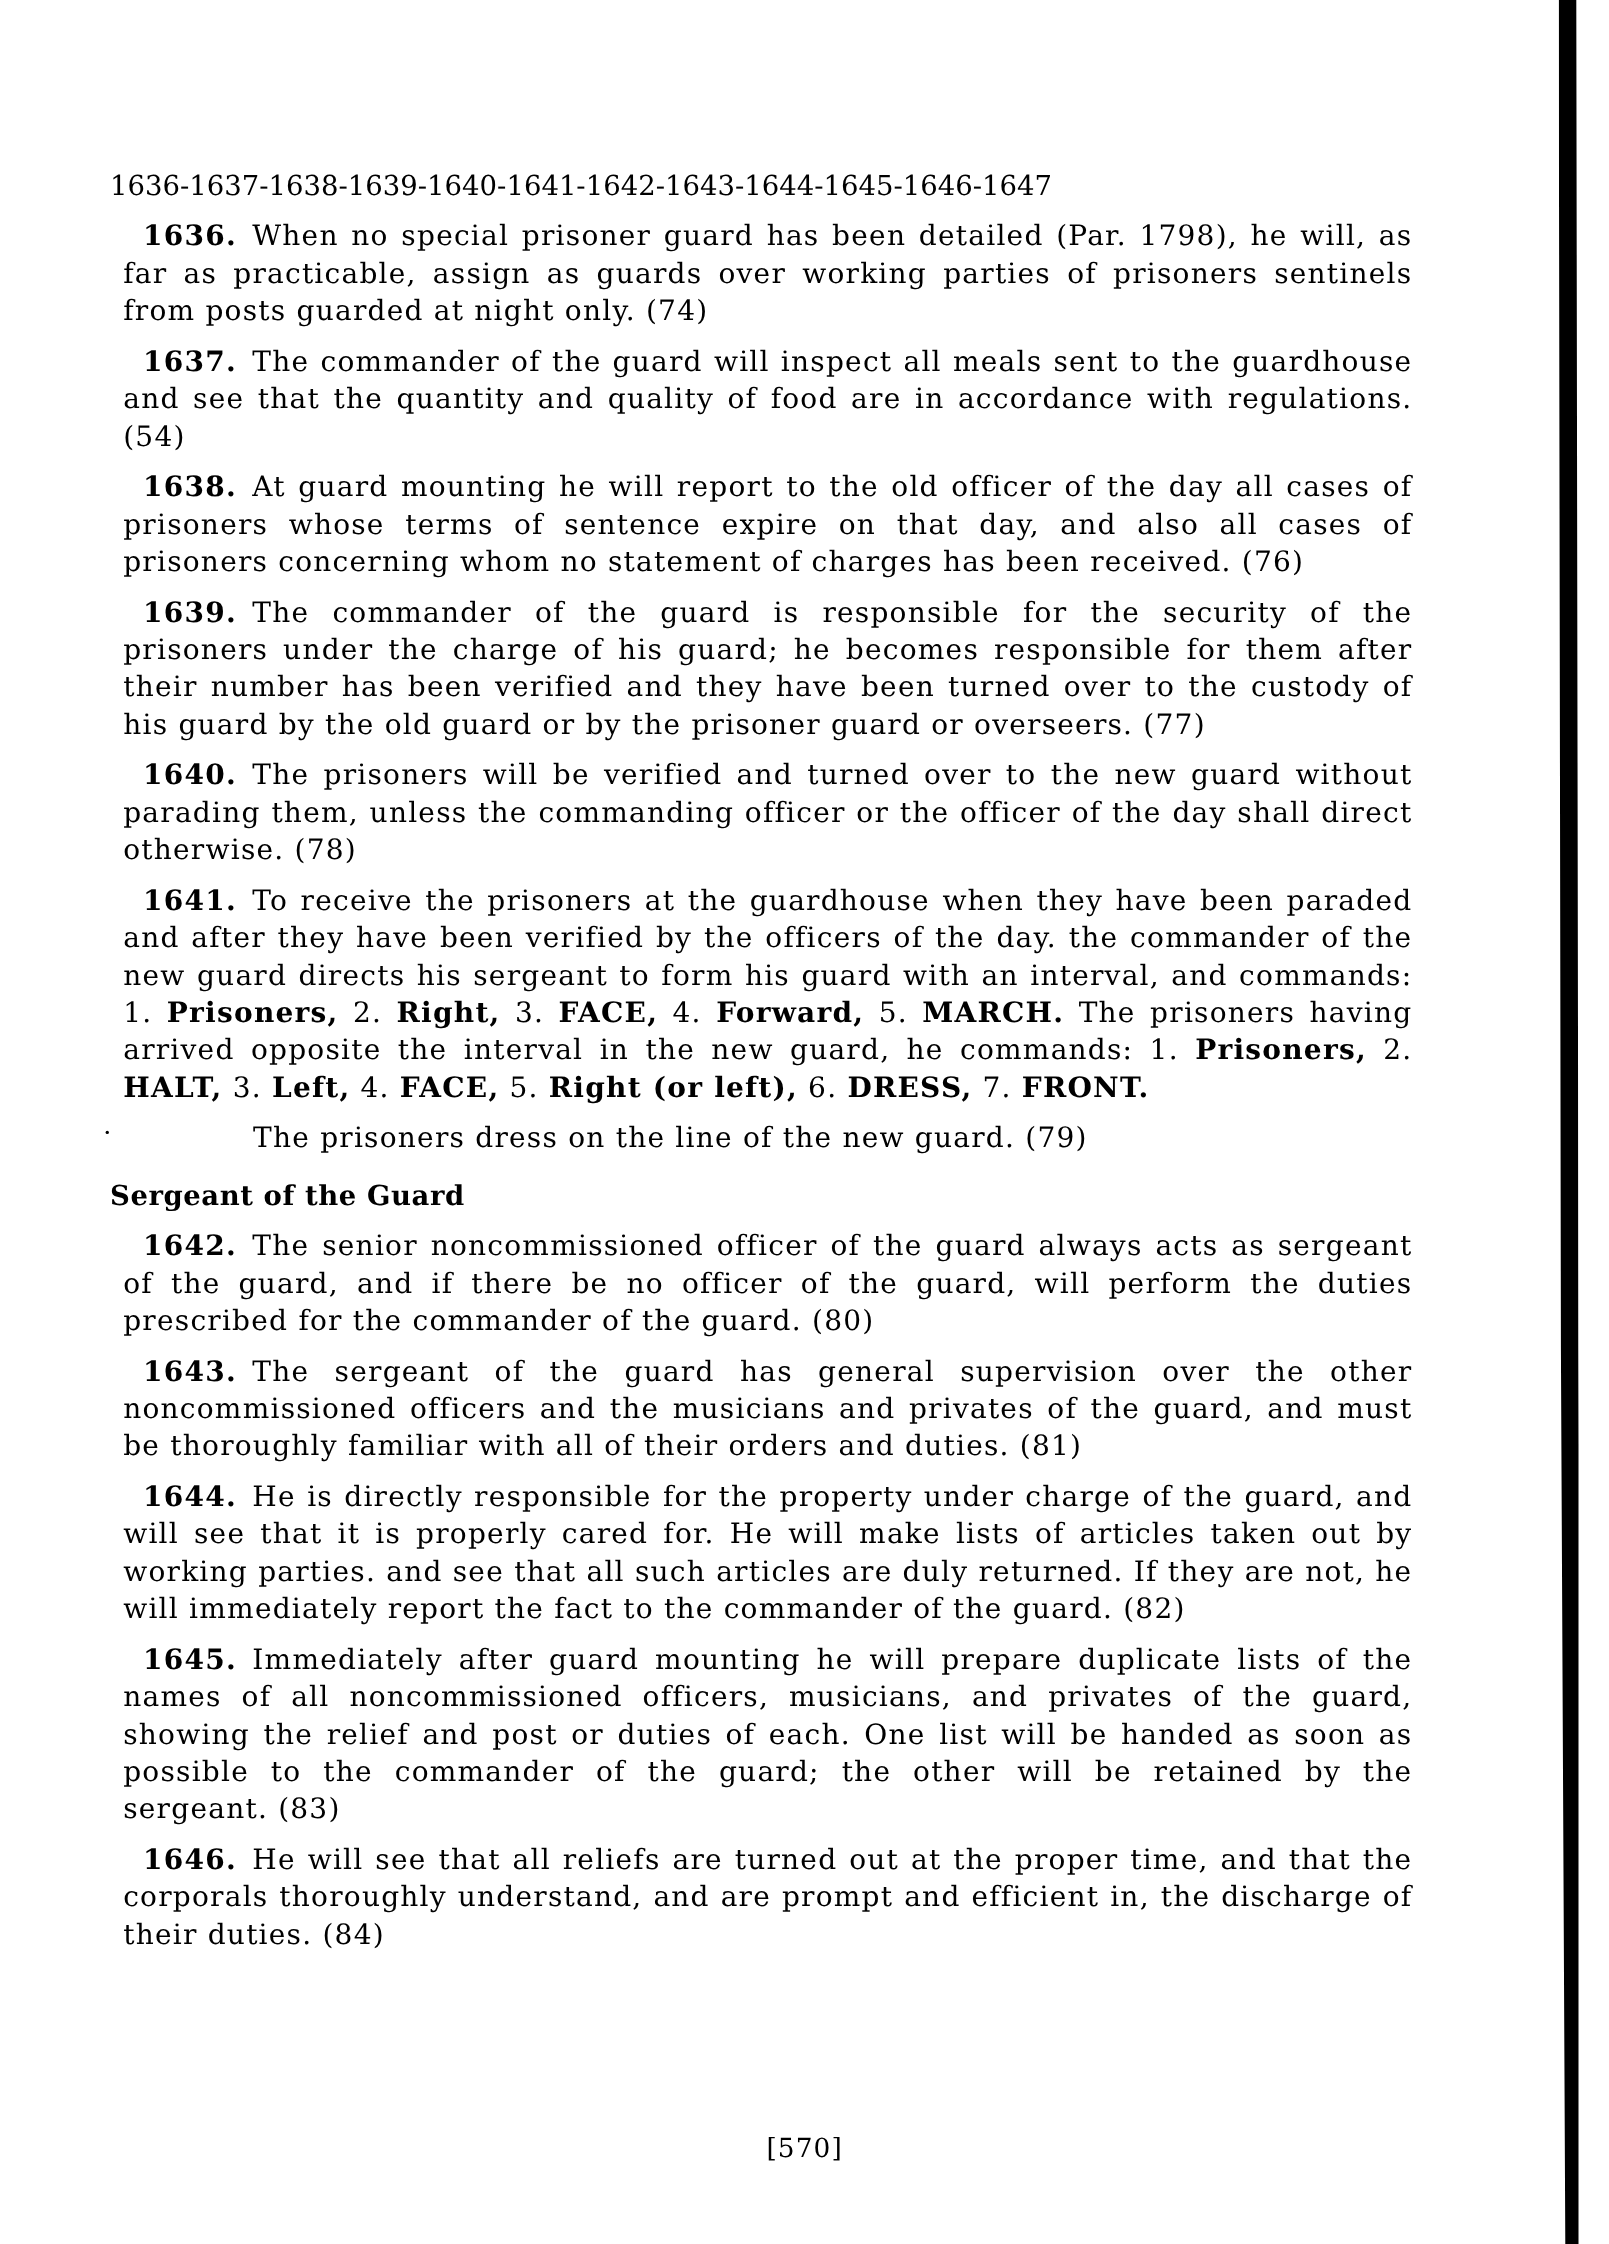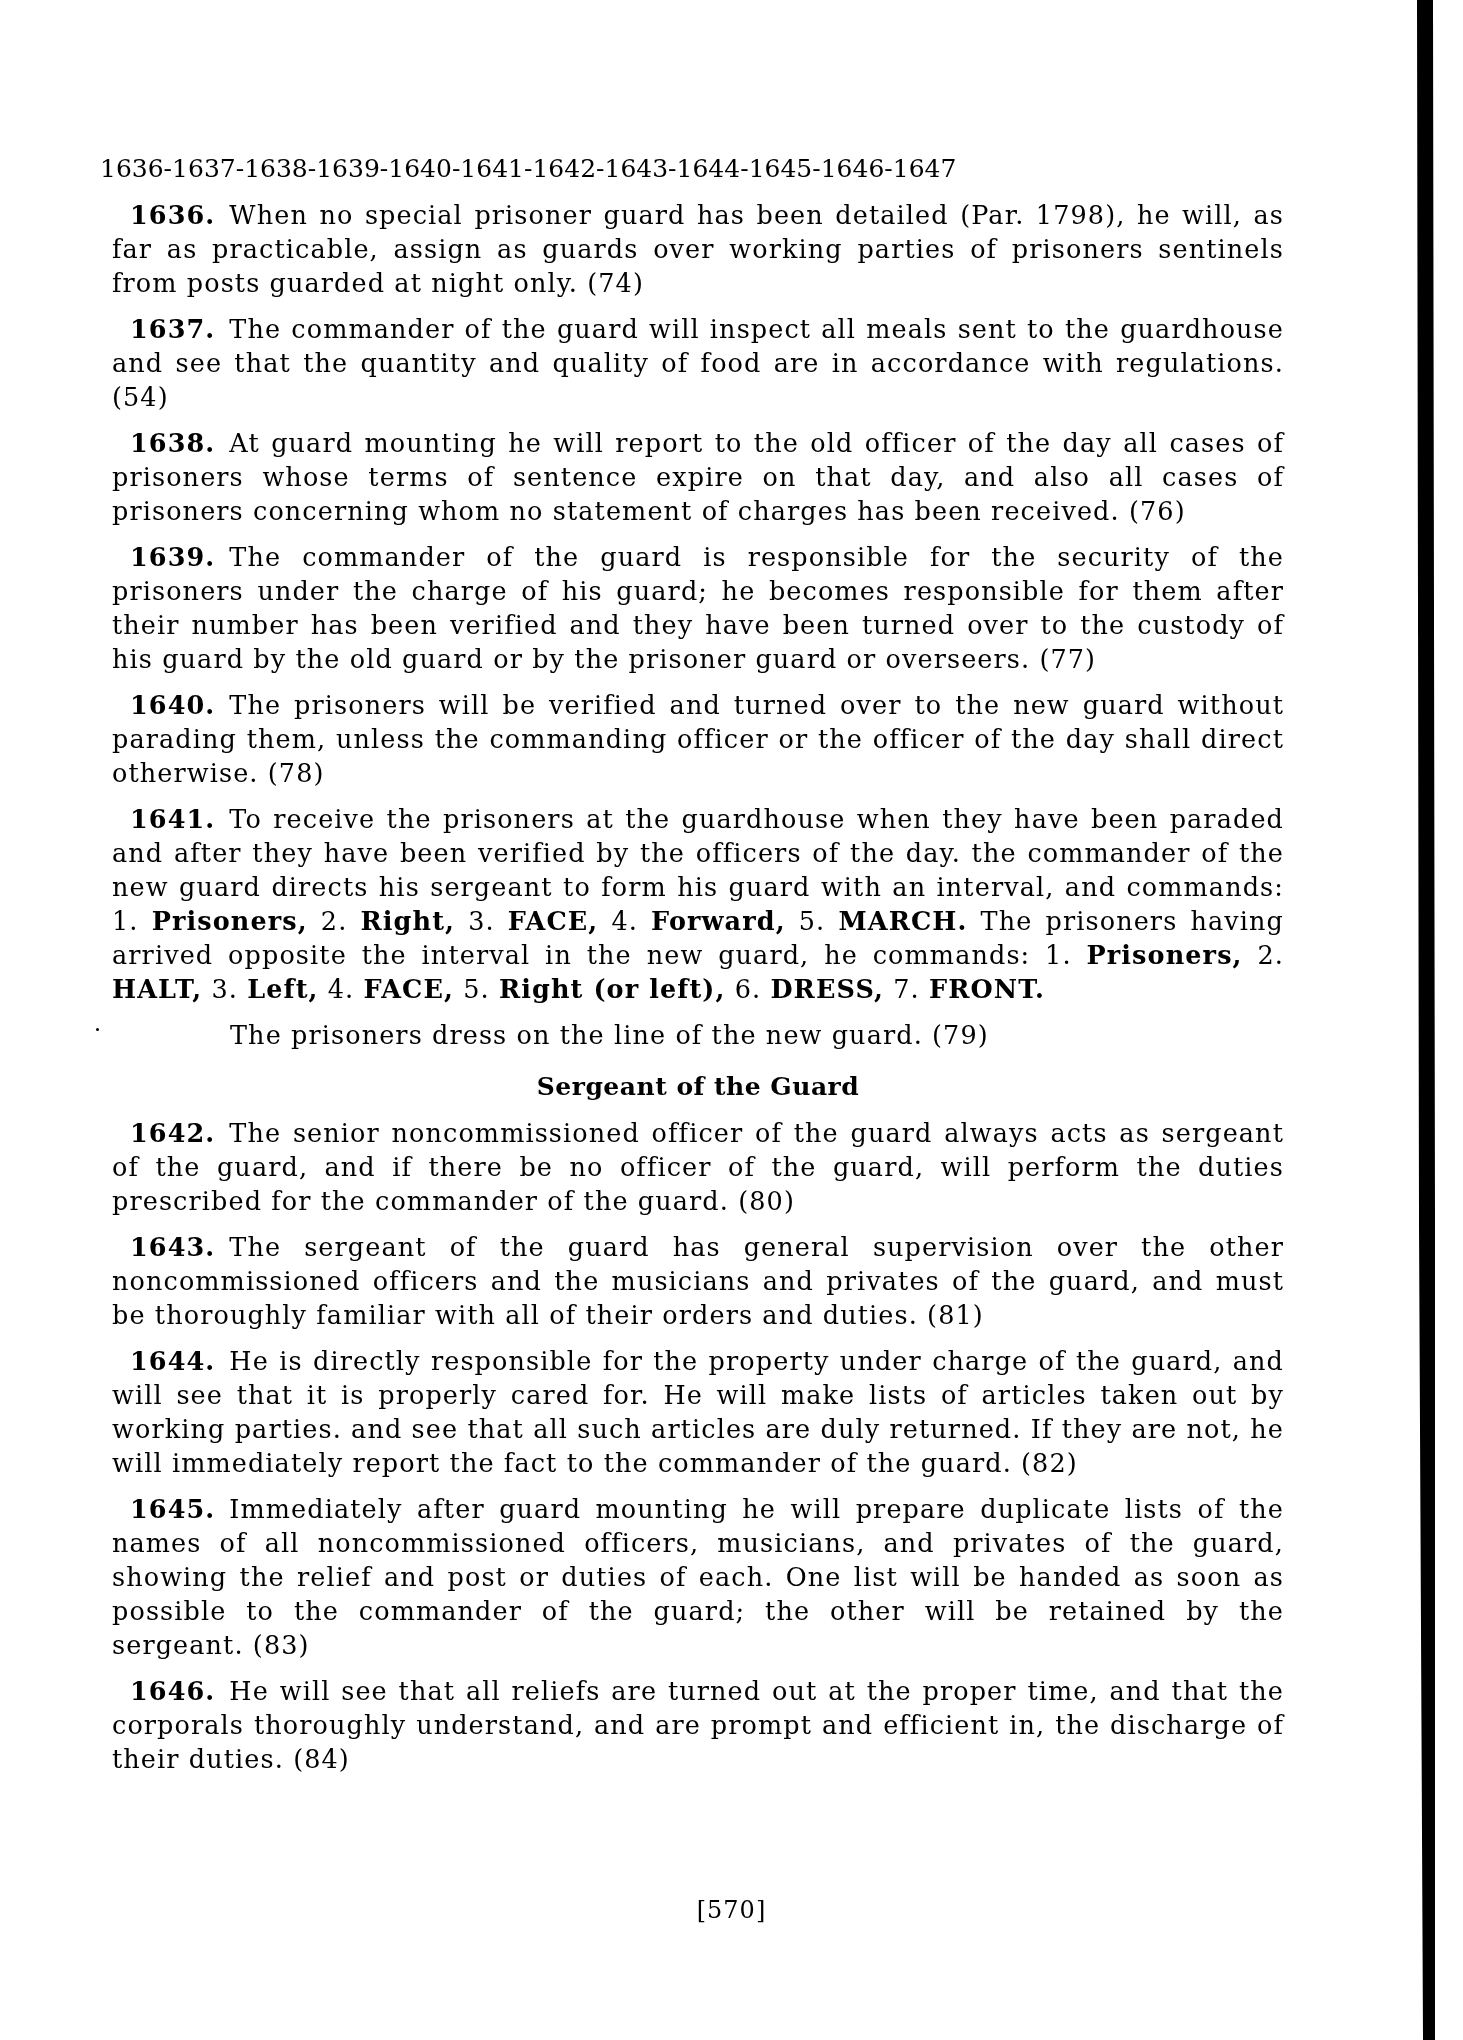--- a/index.html
+++ b/index.html
@@ -14,25 +14,25 @@
     font-family: "DejaVu Serif", serif; font-weight: normal;
     font-size: 25px; letter-spacing: 0; line-height: 34px;
     margin-bottom: 10px; text-align: left;
   }
   .para { margin: 12px; text-indent: 0; }
   .para .num { font-weight: bold; padding-left: 18px; margin-right: 14px; }
   .para b { font-weight: bold; }
   .note { margin: 0; padding-left: 130px; text-align: left; position: relative; }
   .stray-dot { position: absolute; left: -4px; top: 10px; width: 3px; height: 3px; background: #000; border-radius: 50%; }
   .section-heading {
-    text-align: center; font-weight: bold; font-size: 25px; letter-spacing: 0.5px;
+    font-weight: bold; font-size: 25px; letter-spacing: 0.5px;
     margin: 18px 0 2px 0;
   }
   .folio {
-    position: absolute; left: 0; width: 1463px; top: 1896px; text-align: center;
+    position: absolute; left: 0; width: 1463px; top: 1939px; text-align: center;
     font-family: "DejaVu Serif", serif; font-size: 24px; letter-spacing: 1px;
   }
   .edge-bar {
     position: absolute; top: 0; width: 20px; height: 2040px; left: 1415px; background: #000;
     clip-path: polygon(2px 0, 18px 0, 20px 60%, 24px 100%, 8px 100%, 4px 60%);
   }
 </style>
 </head>
 <body>
 

